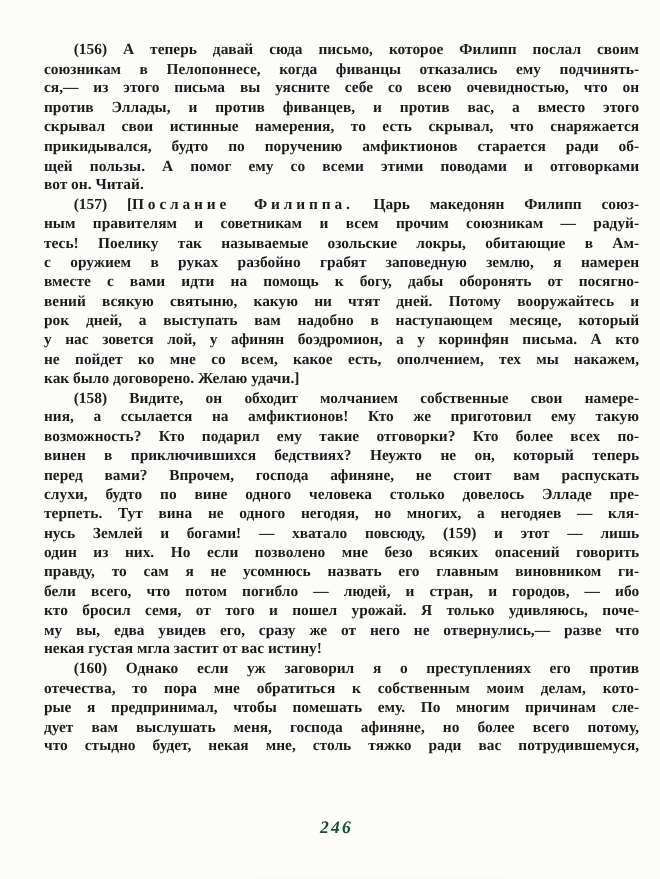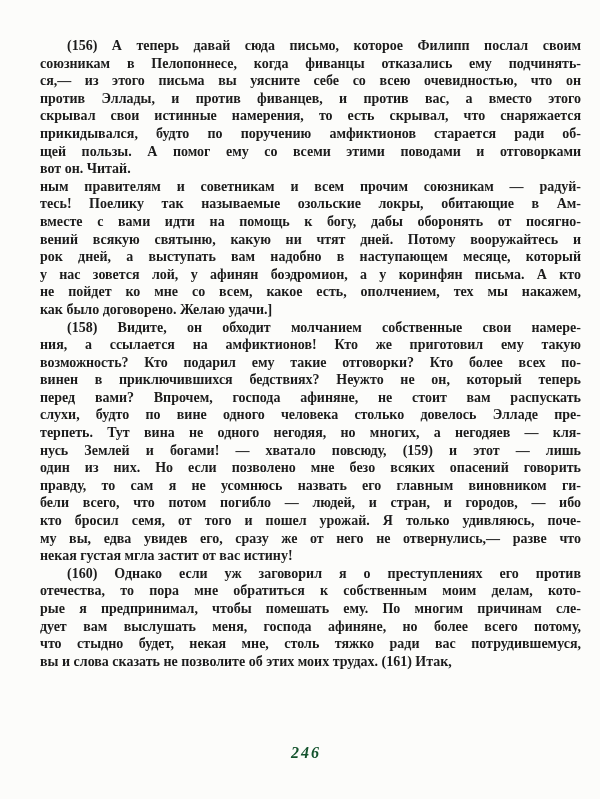--- a/index.html
+++ b/index.html
@@ -69,22 +69,24 @@
 <div class="page" style="background: rgb(252, 252, 250);">
   <div class="text-block" id="text-block" style="color: rgb(28, 28, 28);">
       <div class="line first just">(156) А теперь давай сюда письмо, которое Филипп послал своим</div>
       <div class="line just">союзникам в Пелопоннесе, когда фиванцы отказались ему подчинять-</div>
       <div class="line just">ся,— из этого письма вы уясните себе со всею очевидностью, что он</div>
       <div class="line just">против Эллады, и против фиванцев, и против вас, а вместо этого</div>
       <div class="line just">скрывал свои истинные намерения, то есть скрывал, что снаряжается</div>
       <div class="line just">прикидывался, будто по поручению амфиктионов старается ради об-</div>
       <div class="line just">щей пользы. А помог ему со всеми этими поводами и отговорками</div>
       <div class="line">вот он. Читай.</div>
+      <div class="line first just"><span>(157) [</span><span class="spaced">Послание Филиппа.</span><span> Царь македонян Филипп союз-</span></div>
       <div class="line just">ным правителям и советникам и всем прочим союзникам — радуй-</div>
       <div class="line just">тесь! Поелику так называемые озольские локры, обитающие в Ам-</div>
+      <div class="line just">с оружием в руках разбойно грабят заповедную землю, я намерен</div>
       <div class="line just">вместе с вами идти на помощь к богу, дабы оборонять от посягно-</div>
       <div class="line just">вений всякую святыню, какую ни чтят дней. Потому вооружайтесь и</div>
       <div class="line just">рок дней, а выступать вам надобно в наступающем месяце, который</div>
       <div class="line just">у нас зовется лой, у афинян боэдромион, а у коринфян письма. А кто</div>
       <div class="line just">не пойдет ко мне со всем, какое есть, ополчением, тех мы накажем,</div>
       <div class="line">как было договорено. Желаю удачи.]</div>
       <div class="line first just">(158) Видите, он обходит молчанием собственные свои намере-</div>
       <div class="line just">ния, а ссылается на амфиктионов! Кто же приготовил ему такую</div>
       <div class="line just">возможность? Кто подарил ему такие отговорки? Кто более всех по-</div>
       <div class="line just">винен в приключившихся бедствиях? Неужто не он, который теперь</div>
@@ -96,16 +98,15 @@
       <div class="line just">правду, то сам я не усомнюсь назвать его главным виновником ги-</div>
       <div class="line just">бели всего, что потом погибло — людей, и стран, и городов, — ибо</div>
       <div class="line just">кто бросил семя, от того и пошел урожай. Я только удивляюсь, поче-</div>
       <div class="line just">му вы, едва увидев его, сразу же от него не отвернулись,— разве что</div>
       <div class="line">некая густая мгла застит от вас истину!</div>
       <div class="line first just">(160) Однако если уж заговорил я о преступлениях его против</div>
       <div class="line just">отечества, то пора мне обратиться к собственным моим делам, кото-</div>
       <div class="line just">рые я предпринимал, чтобы помешать ему. По многим причинам сле-</div>
       <div class="line just">дует вам выслушать меня, господа афиняне, но более всего потому,</div>
       <div class="line just">что стыдно будет, некая мне, столь тяжко ради вас потрудившемуся,</div>
-      <div class="line">вы и слова сказать не позволите об этих моих трудах. (161) Итак,</div>
     </div>
   <div class="folio">246</div>
 </div>
 
 </body></html>

